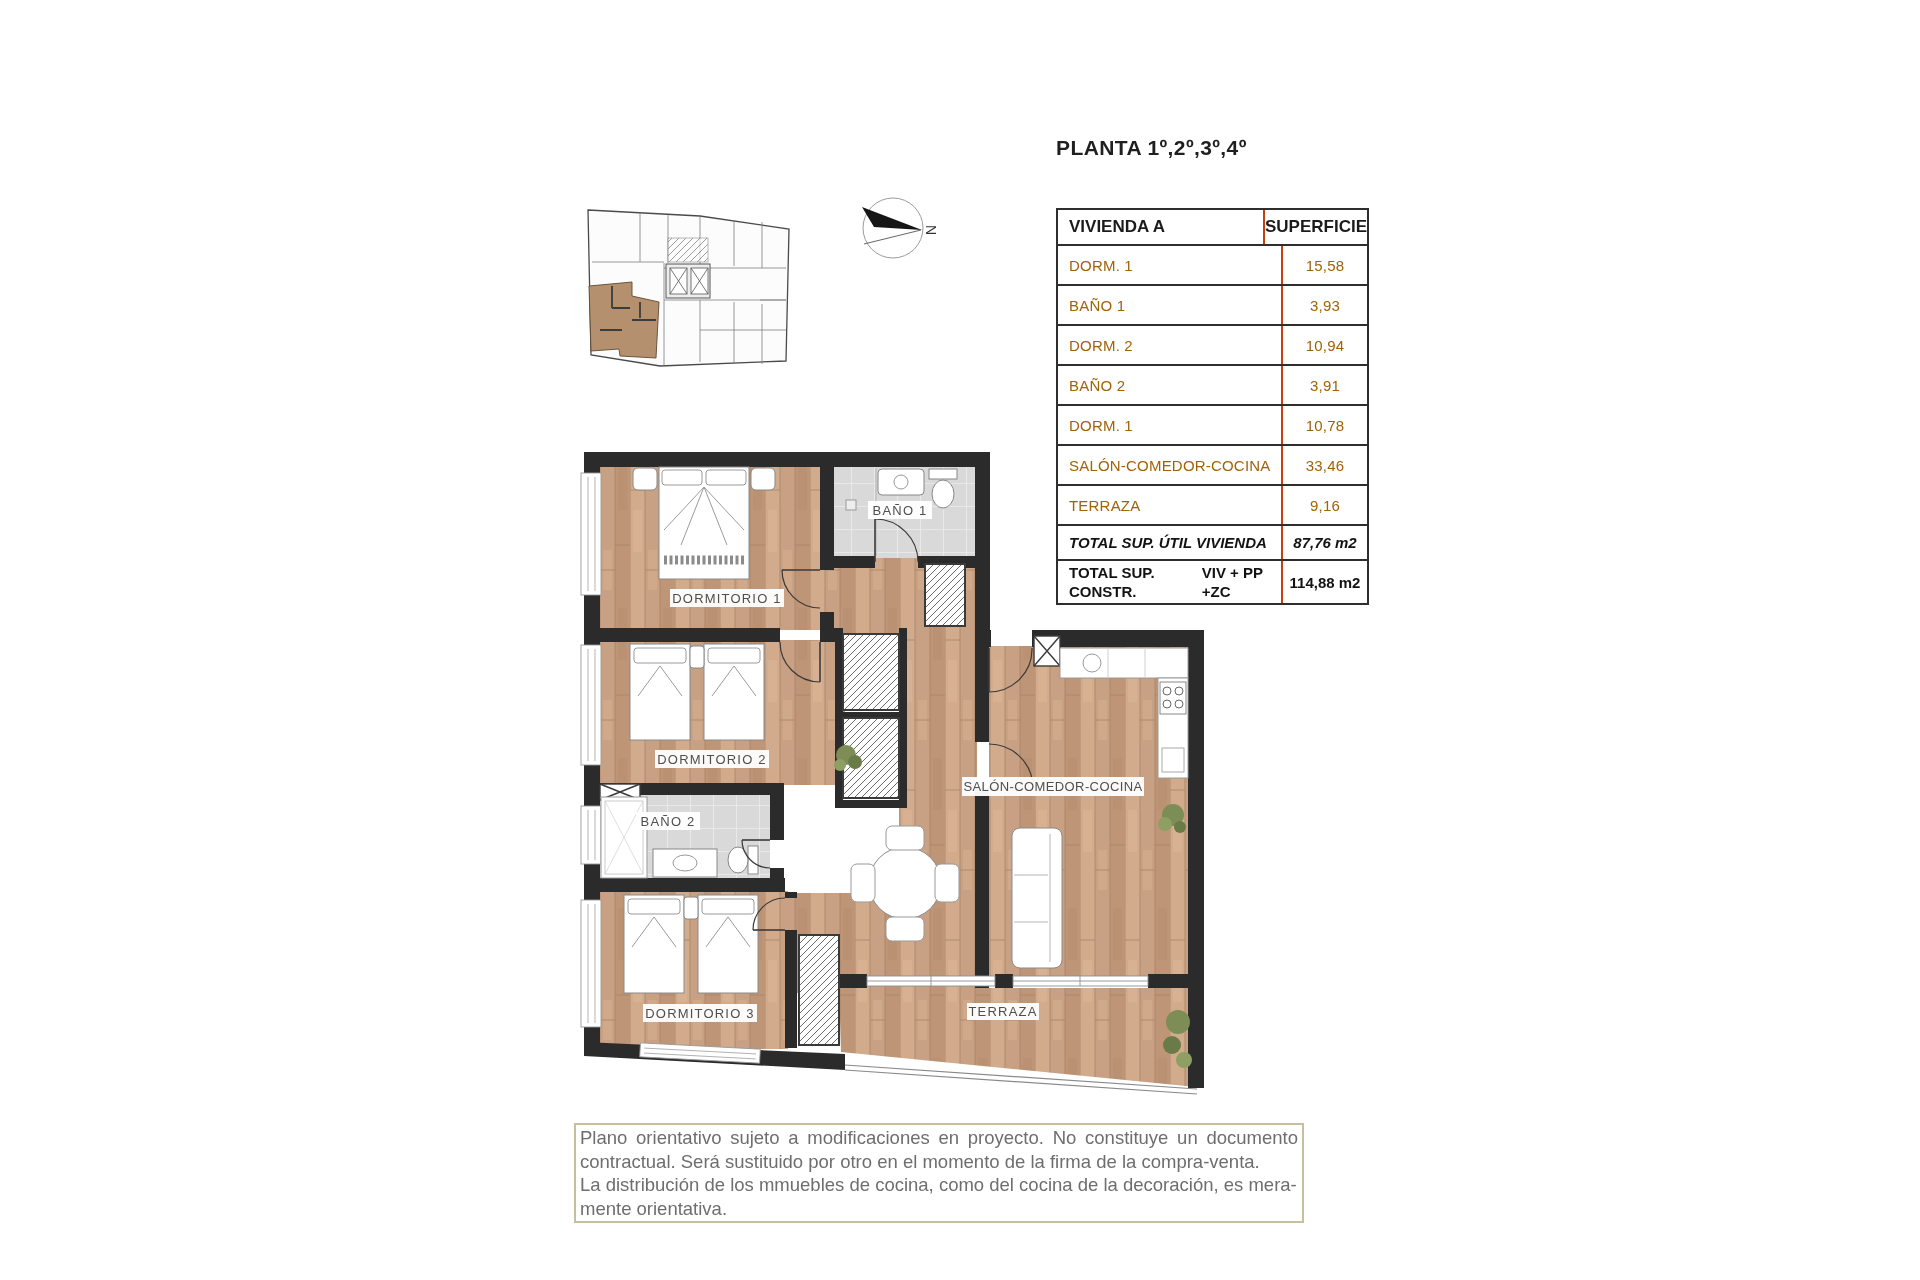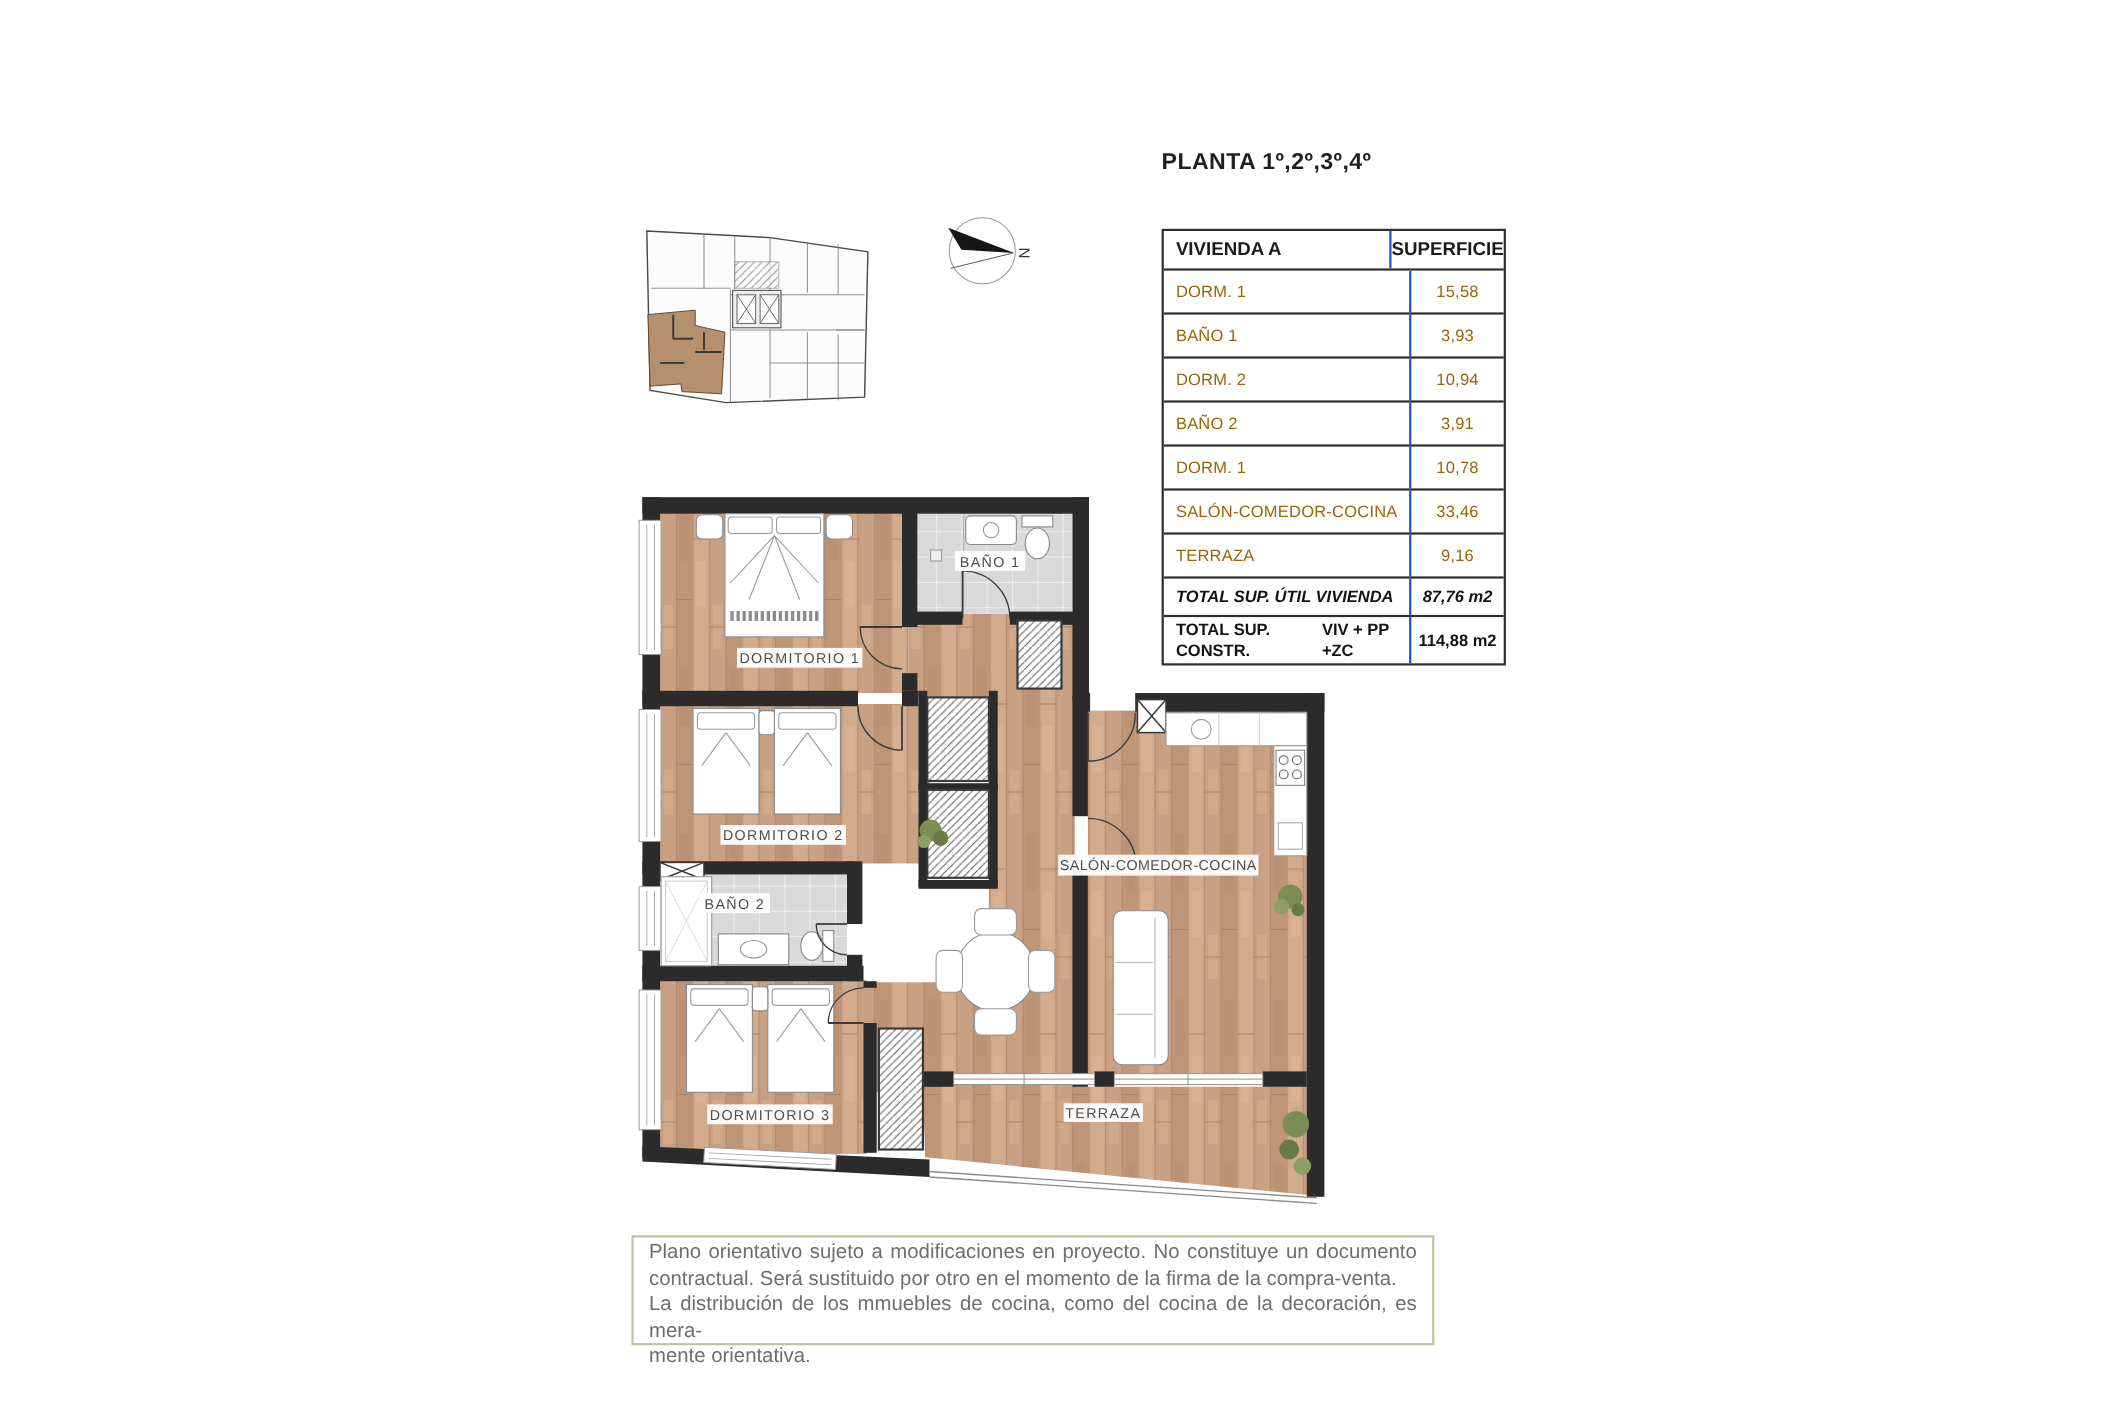--- a/index.html
+++ b/index.html
@@ -6,32 +6,32 @@
   .page{position:relative;width:1920px;height:1280px;background:#ffffff;overflow:hidden;
         font-family:"Liberation Sans",sans-serif;}
   
   .plan-title{position:absolute;left:1056px;top:136px;font-size:21px;font-weight:bold;
               color:#1f1f1f;letter-spacing:.4px;}
   
   .area-table{position:absolute;left:1056px;top:208px;width:309px;border:2px solid #2e2e2e;
               background:#fff;box-sizing:content-box;}
   .tr{display:flex;border-top:2px solid #2e2e2e;height:38px;}
   .tr.th{border-top:none;height:34px;}
-  .c1{width:225px;border-right:2px solid #1d4ed8;display:flex;align-items:center;
+  .c1{width:225px;border-right:2px solid #c2410c;display:flex;align-items:center;
       padding-left:11px;box-sizing:border-box;}
   .c2{flex:1;display:flex;align-items:center;justify-content:center;}
   .tr.th .c1,.tr.th .c2{font-weight:bold;font-size:17px;color:#1b1b1b;}
   .tr.data .c1,.tr.data .c2{font-size:15px;color:#a16207;letter-spacing:.2px;}
   .tr.total{font-weight:bold;color:#131313;font-size:15px;}
   .tr.t1{height:33px;font-style:italic;}
   .tr.t2{height:42px;}
   .tr.t2 .c1{flex-direction:row;align-items:center;justify-content:center;line-height:19px;}
   
   .disclaimer{position:absolute;left:574px;top:1123px;width:730px;height:100px;
-              border:2px solid #c5c1a0;box-sizing:border-box;padding:1px 14px;
+              border:2px solid #c5c1a0;box-sizing:border-box;padding:1px 4px;
               color:#6e6e6e;font-size:18.5px;line-height:23.5px;}
   .dl{text-align:justify;white-space:normal;}
   .dl.j{text-align-last:justify;}
   svg{position:absolute;left:0;top:0;}
   svg text{font-family:"Liberation Sans",sans-serif;}
   .roomlabel{font-size:13px;fill:#4e4e4e;letter-spacing:1.2px;}
   .roomlabel.small{letter-spacing:.4px;}
 </style>
 </head>
 <body>

